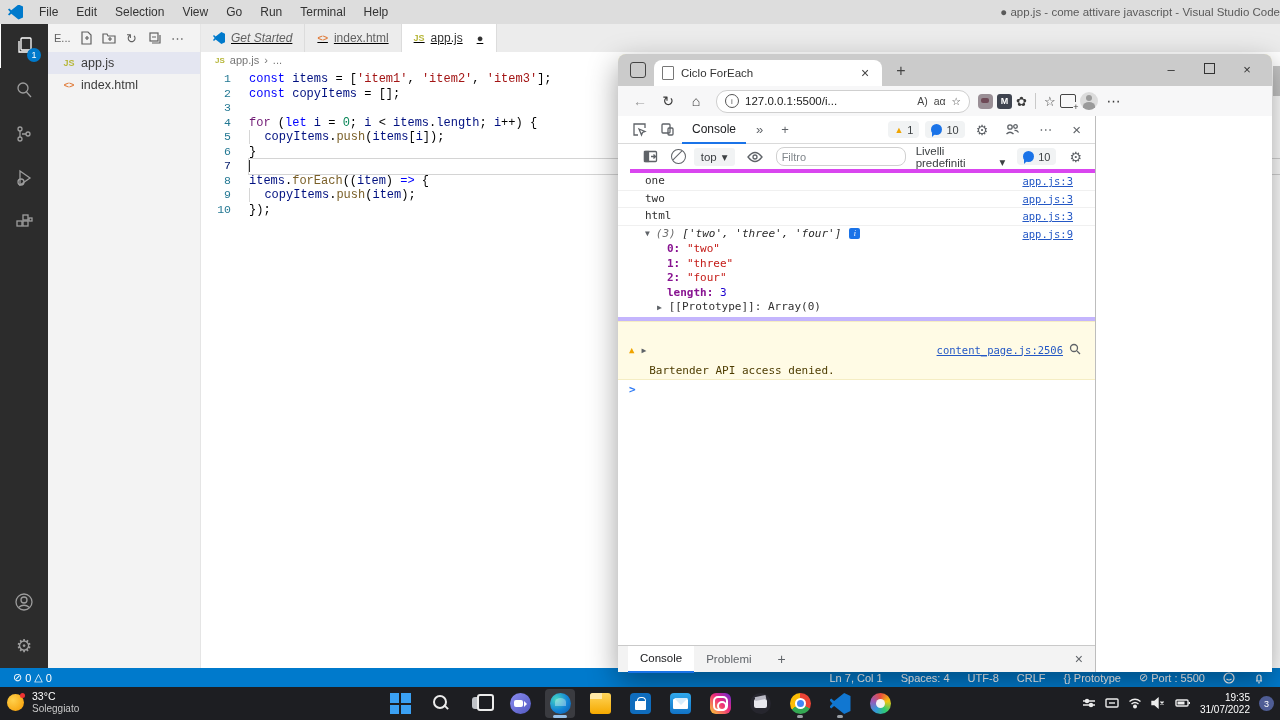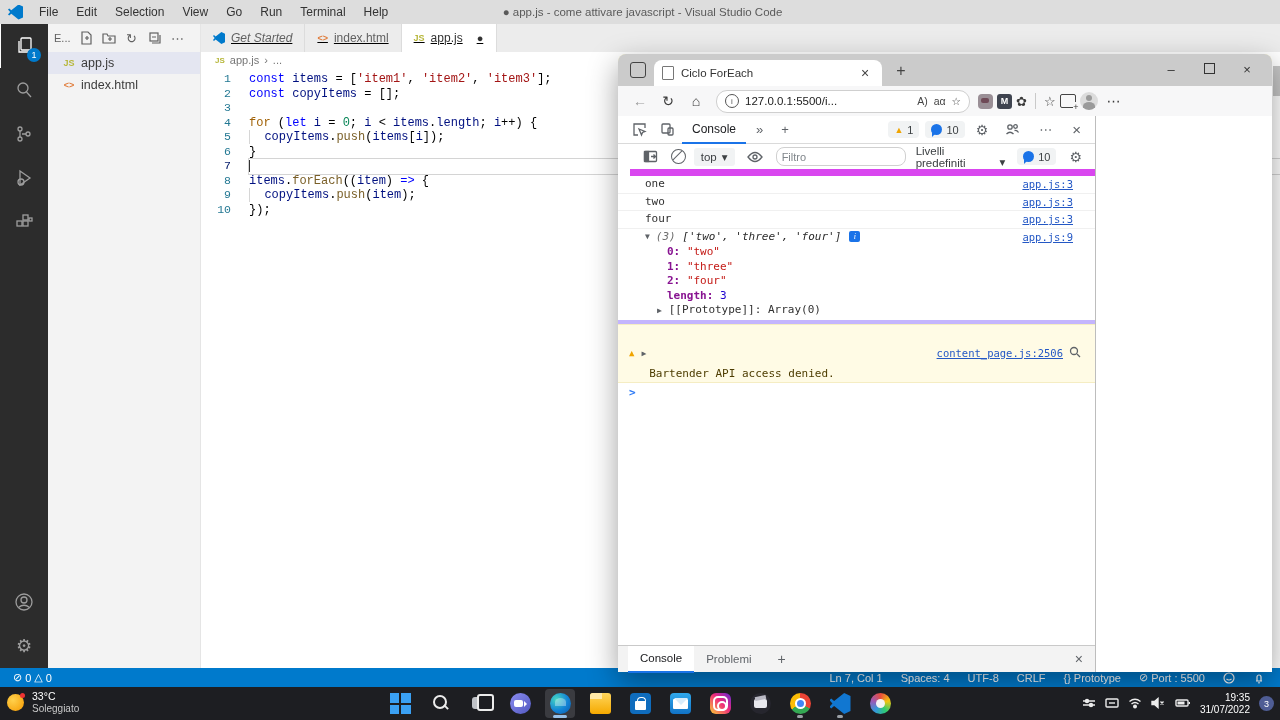--- a/index.html
+++ b/index.html
@@ -5,21 +5,21 @@
   html,body{margin:0;padding:0;}
   body{width:1280px;height:720px;overflow:hidden;font-family:"Liberation Sans",sans-serif;background:#fff;}
   .screen{position:relative;width:1280px;height:720px;overflow:hidden;}
 
   
   .vscode{position:absolute;left:0;top:0;width:1280px;height:687px;background:#fff;}
   .vs-titlebar{height:24px;background:#dddddd;display:flex;align-items:center;position:relative;font-size:12px;color:#333;}
   .vs-logo{width:15px;height:15px;margin:0 8px 0 8px;background:#007acc;clip-path:polygon(70% 0%,100% 14%,100% 86%,70% 100%,22% 62%,8% 74%,0% 66%,14% 50%,0% 34%,8% 26%,22% 38%);}
   .vs-menus{display:flex;gap:2px;}
   .menu-item{padding:4px 8px;cursor:default;}
-  .vs-title{position:absolute;left:5px;right:0;text-align:center;color:#5a5a5a;pointer-events:none;font-size:11.5px;}
+  .vs-title{position:absolute;left:5px;right:0;text-align:right;color:#5a5a5a;pointer-events:none;font-size:11.5px;}
   .vs-main{position:absolute;top:24px;bottom:19px;left:0;right:0;display:flex;}
   .activitybar{width:48px;background:#2c2c2c;display:flex;flex-direction:column;align-items:center;}
   .act-item{width:48px;height:44px;display:flex;align-items:center;justify-content:center;position:relative;color:#9d9d9d;}
   .act-item.active{color:#fff;border-left:2px solid #fff;}
   .act-item svg{stroke:currentColor;fill:none;stroke-width:1.3;}
   .act-badge{position:absolute;right:8px;bottom:6px;width:14px;height:14px;border-radius:50%;background:#007acc;color:#fff;font-size:9px;display:flex;align-items:center;justify-content:center;}
   .act-bottom{margin-top:auto;}
   .act-gear{font-size:18px;}
   .sidebar{width:152px;background:#f3f3f3;border-right:1px solid #e5e5e5;display:flex;flex-direction:column;}
   .sidebar-head{height:28px;display:flex;align-items:center;gap:7px;padding:0 6px;color:#616161;font-size:11px;}
@@ -43,21 +43,21 @@
   .breadcrumb{height:16px;display:flex;align-items:center;gap:5px;padding-left:14px;font-size:11px;color:#767676;}
   .bc-js{font-size:8px;font-weight:bold;color:#b7b73b;}
   .code-region{flex:1;padding-top:4px;font-family:"Liberation Mono","DejaVu Sans Mono",monospace;font-size:12px;position:relative;}
   .cline{display:flex;line-height:14.5px;height:14.5px;}
   .lnum{width:30px;text-align:right;color:#237893;padding-right:0;flex:0 0 30px;font-size:11.5px;}
   .lbody{flex:1;margin-left:18px;white-space:pre;position:relative;color:#000;}
   .cline.cur .lnum{color:#0b216f;}
   .cline.cur .lbody{outline:1px solid #d4d4d4;}
   .caret-cursor{position:absolute;left:0;top:1px;width:1px;height:12px;background:#333;}
   .tk-kw{color:#0000ff;}
-  .tk-ctrl{color:#a16207;}
+  .tk-ctrl{color:#701a75;}
   .tk-v{color:#001080;}
   .tk-fn{color:#795e26;}
   .tk-s{color:#a31515;}
   .tk-n{color:#098658;}
   .tk-pl{color:#000;}
   .tk-ind{border-left:1px solid #d6d6d6;}
   .ed-scroll{position:absolute;right:0;top:42px;width:7px;height:30px;background:#c6c6c6;}
   .statusbar{position:absolute;left:0;right:0;bottom:0;height:19px;background:#007acc;color:#fff;font-size:11px;display:flex;align-items:center;padding:0 8px;justify-content:space-between;}
   .sb-left,.sb-right{display:flex;align-items:center;gap:4px;}
   .sb-item{display:flex;align-items:center;gap:3px;padding:0 5px;}
@@ -104,21 +104,21 @@
   .dt-tab{height:27px;display:flex;align-items:center;padding:0 10px;font-size:12px;color:#202124;border-bottom:2px solid #1a73e8;}
   .dt-more,.dt-plus{font-size:13px;color:#5f6368;padding:0 8px;}
   .dt-right{margin-left:auto;display:flex;align-items:center;gap:6px;}
   .badge{height:17px;border-radius:4px;background:#f1f3f4;display:flex;align-items:center;gap:4px;padding:0 6px;font-size:11px;color:#3c4043;}
   .warn-tri{color:#f0a400;font-size:9px;}
   .bubble{width:11px;height:11px;border-radius:50%;background:#1a73e8;position:relative;}
   .bubble::after{content:"";position:absolute;left:1px;bottom:-2px;border:2px solid transparent;border-top-color:#1a73e8;border-left-color:#1a73e8;}
   .dt-gear{font-size:14px;color:#5f6368;padding:0 5px;}
   .dt-x{font-size:15px;color:#5f6368;padding:0 6px;}
 
-  .dt-ctoolbar{height:25px;border-bottom:7px solid #d946ef;display:flex;align-items:center;padding:0 8px;gap:8px;flex:0 0 25px;color:#5f6368;margin-left:12px;}
+  .dt-ctoolbar{height:25px;border-bottom:4px solid #d946ef;display:flex;align-items:center;padding:0 8px;gap:8px;flex:0 0 25px;color:#5f6368;margin-left:12px;}
   .clear-ico{width:13px;height:13px;border:1.4px solid #5f6368;border-radius:50%;position:relative;}
   .clear-ico::after{content:"";position:absolute;left:-1px;top:4.5px;width:13px;height:1.4px;background:#5f6368;transform:rotate(-45deg);}
   .ctx-pill{height:18px;background:#f1f3f4;border-radius:3px;display:flex;align-items:center;gap:5px;padding:0 7px;font-size:11.5px;color:#3c4043;}
   .filter-input{width:118px;height:17px;border:1px solid #d0d0d0;border-radius:8px;font-size:11px;padding:0 5px;color:#333;font-family:"Liberation Sans",sans-serif;}
   .filter-input::placeholder{color:#80868b;}
   .levels{display:flex;align-items:flex-end;gap:5px;font-size:11.5px;color:#3c4043;padding:0 2px;}
   .dt-ctoolbar .badge{margin-left:2px;}
   .dt-ctoolbar .dt-gear{margin-left:auto;}
 
   .dt-console{flex:1;font-family:"DejaVu Sans Mono","Liberation Mono",monospace;font-size:11px;color:#303030;overflow:hidden;}
@@ -523,21 +523,21 @@
           <div id="console-messages">
               <div class="c-row">
                 <span>one</span>
                 <a class="c-src">app.js:3</a>
               </div>
               <div class="c-row">
                 <span>two</span>
                 <a class="c-src">app.js:3</a>
               </div>
               <div class="c-row">
-                <span>four</span>
+                <span>html</span>
                 <a class="c-src">app.js:3</a>
               </div>
               <div class="c-group">
                 <div class="c-row nb">
                   <span class="c-left">
                     <span class="tw">▼</span>
                     <span class="c-preview"><span class="pv-count">(3) </span><span class="pv-body">['two', 'three', 'four']</span></span>
                     <span class="info-i">i</span>
                   </span>
                   <a class="c-src">app.js:9</a>

